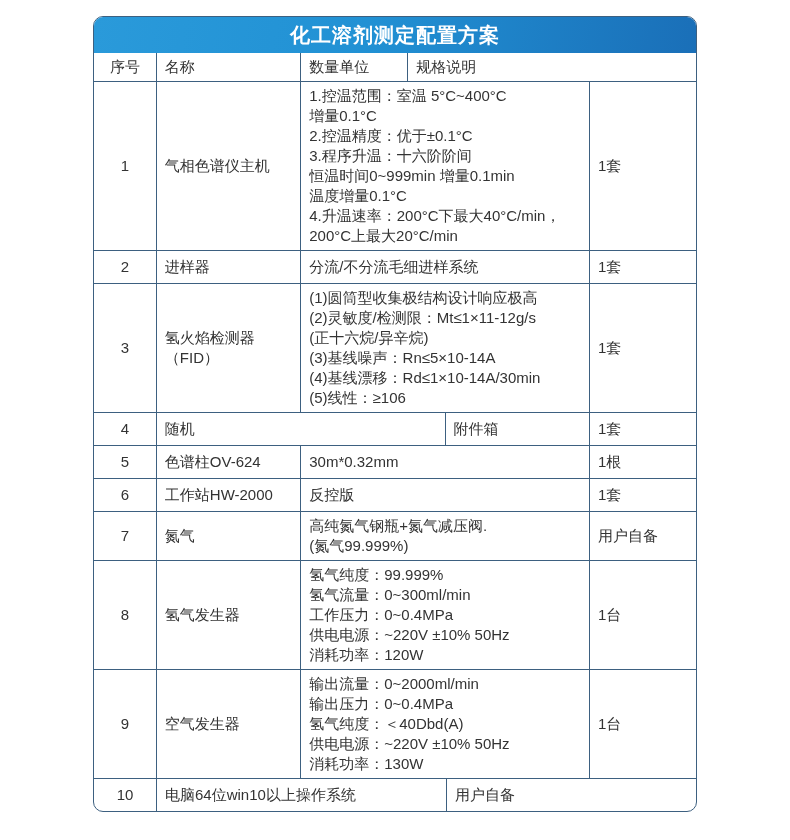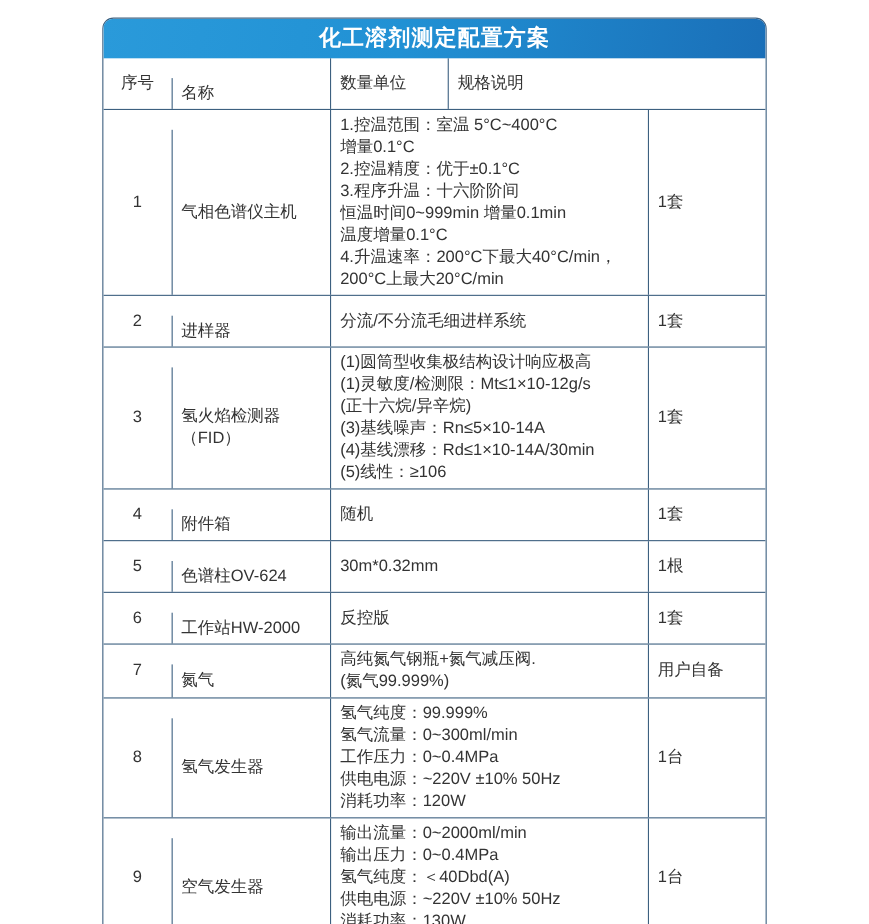--- a/index.html
+++ b/index.html
@@ -44,21 +44,21 @@
     padding: 4px 8px;
     display: flex;
     flex-direction: column;
     justify-content: center;
     font-size: 15px;
     color: #333333;
     line-height: 20px;
   }
   .cell:first-child { border-left: none; }
   .c-no   { width: 62px;  align-items: center; text-align: left; }
-  .c-name { width: 145px; margin-top: 18px; }
+  .c-name { width: 145px; }
   .c-spec { width: 290px; }
   .c-qty  { width: 107px; flex: 1 0 auto; }
   .header .cell { font-size: 15px; color: #333; }
   .spec-line { white-space: nowrap; }
 </style>
 </head>
 <body>
 
 <div class="card">
   <div class="title-bar">化工溶剂测定配置方案</div>
@@ -93,35 +93,35 @@
             <div class="spec-line">分流/不分流毛细进样系统</div>
           </div>
     <div class="cell c-qty">1套</div>
   </div>
 
   <div class="trow">
     <div class="cell c-no">3</div>
     <div class="cell c-name">氢火焰检测器（FID）</div>
     <div class="cell c-spec">
             <div class="spec-line">(1)圆筒型收集极结构设计响应极高</div>
-            <div class="spec-line">(1)灵敏度/检测限：Mt≤1×10-12g/s</div>
+            <div class="spec-line">(2)灵敏度/检测限：Mt≤1×11-12g/s</div>
             <div class="spec-line">(正十六烷/异辛烷)</div>
             <div class="spec-line">(3)基线噪声：Rn≤5×10-14A</div>
             <div class="spec-line">(4)基线漂移：Rd≤1×10-14A/30min</div>
             <div class="spec-line">(5)线性：≥106</div>
           </div>
     <div class="cell c-qty">1套</div>
   </div>
 
   <div class="trow">
     <div class="cell c-no">4</div>
-    <div class="cell c-name">附件箱</div>
     <div class="cell c-spec">
             <div class="spec-line">随机</div>
           </div>
+    <div class="cell c-name">附件箱</div>
     <div class="cell c-qty">1套</div>
   </div>
 
   <div class="trow">
     <div class="cell c-no">5</div>
     <div class="cell c-name">色谱柱OV-624</div>
     <div class="cell c-spec">
             <div class="spec-line">30m*0.32mm</div>
           </div>
     <div class="cell c-qty">1根</div>

